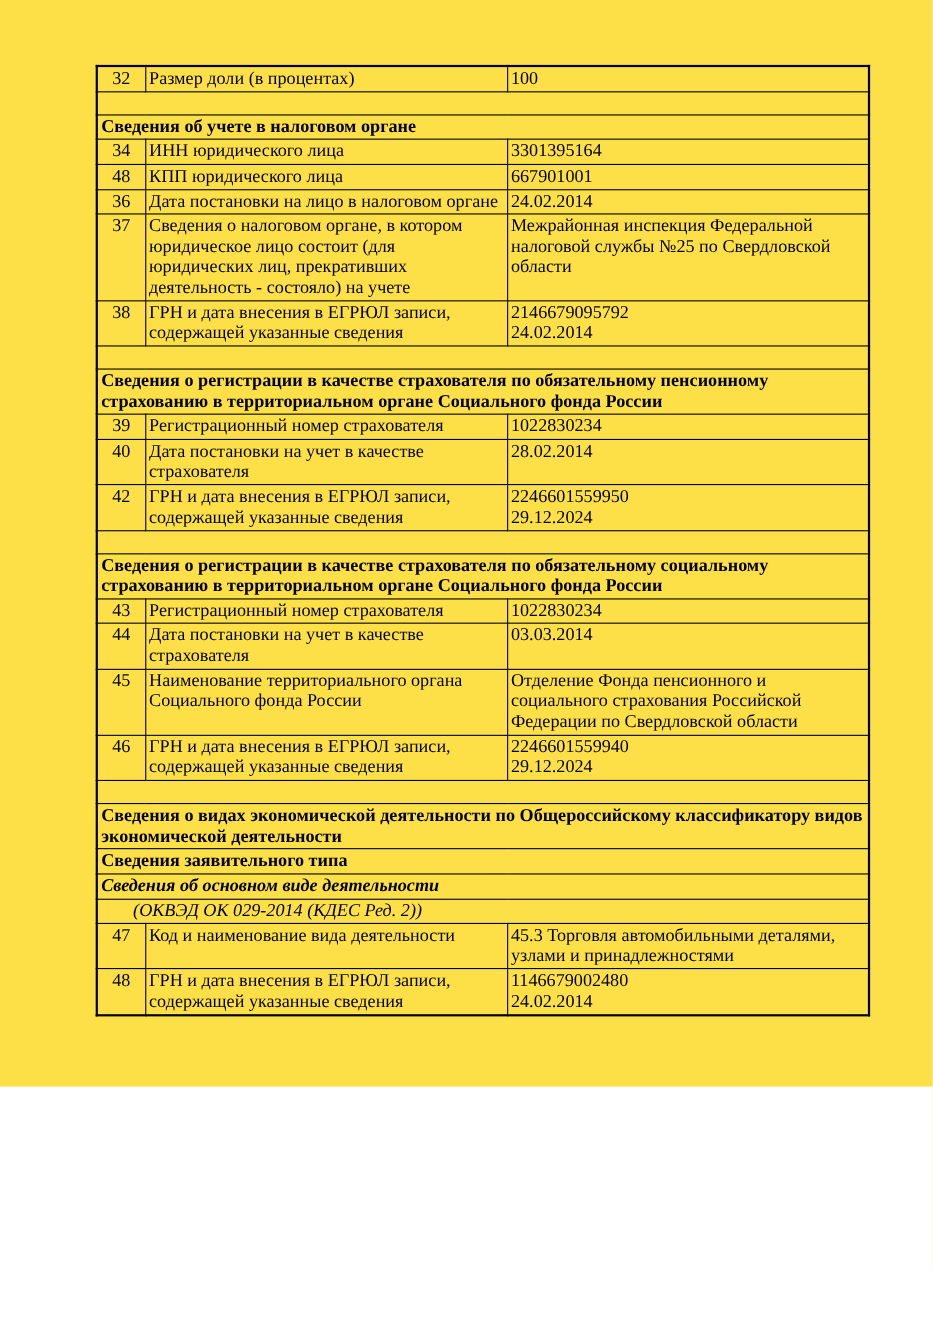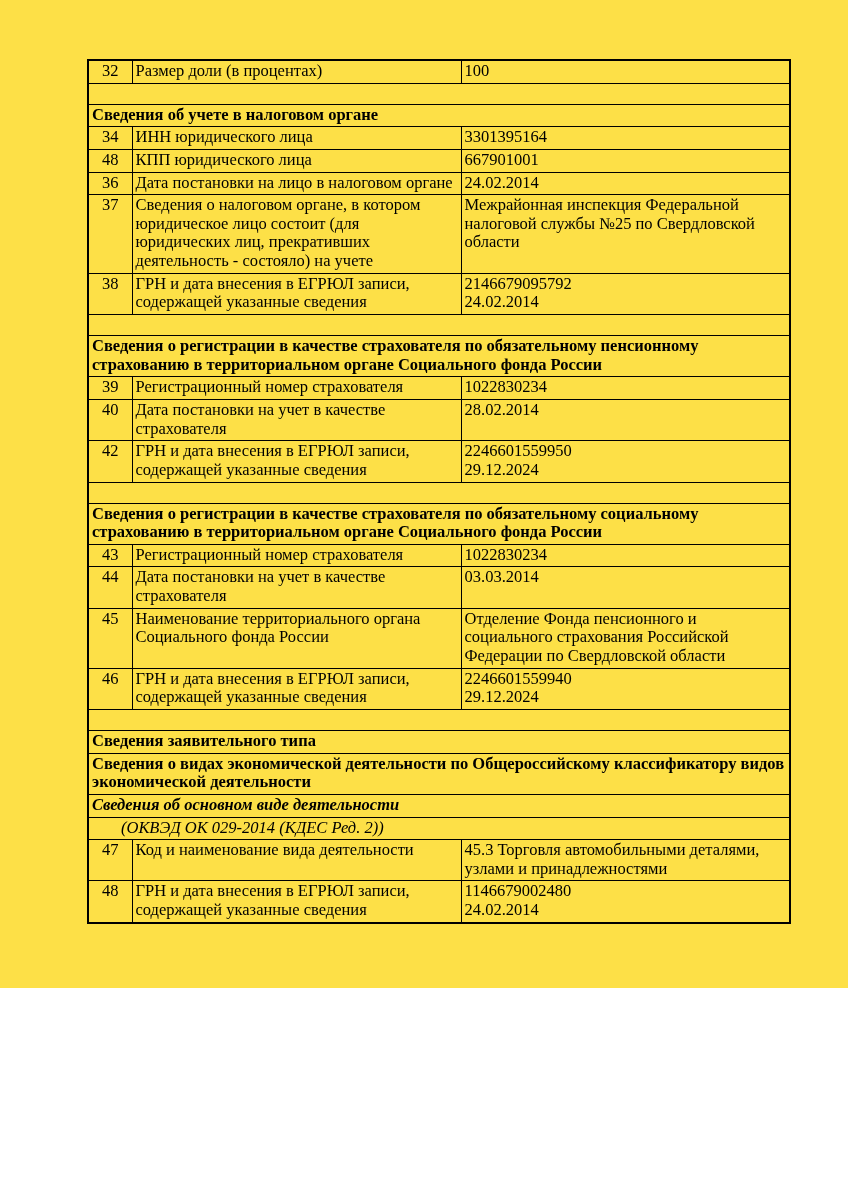--- a/index.html
+++ b/index.html
@@ -152,24 +152,24 @@
       <tr>
         <td class="num">46</td>
         <td class="label">ГРН и дата внесения в ЕГРЮЛ записи, содержащей указанные сведения</td>
         <td class="value">2246601559940
 29.12.2024</td>
       </tr>
       <tr class="spacer">
           <td colspan="3"></td>
         </tr>
       <tr>
-        <td colspan="3" class="section-header">Сведения заявительного типа</td>
+        <td colspan="3" class="section-header">Сведения о видах экономической деятельности по Общероссийскому классификатору видов экономической деятельности</td>
       </tr>
       <tr>
-        <td colspan="3" class="section-header">Сведения о видах экономической деятельности по Общероссийскому классификатору видов экономической деятельности</td>
+        <td colspan="3" class="section-header">Сведения заявительного типа</td>
       </tr>
       <tr>
         <td colspan="3" class="section-header bold-italic">Сведения об основном виде деятельности</td>
       </tr>
       <tr>
         <td colspan="3" class="section-header italic-only">(ОКВЭД ОК 029-2014 (КДЕС Ред. 2))</td>
       </tr>
       <tr>
         <td class="num">47</td>
         <td class="label">Код и наименование вида деятельности</td>

